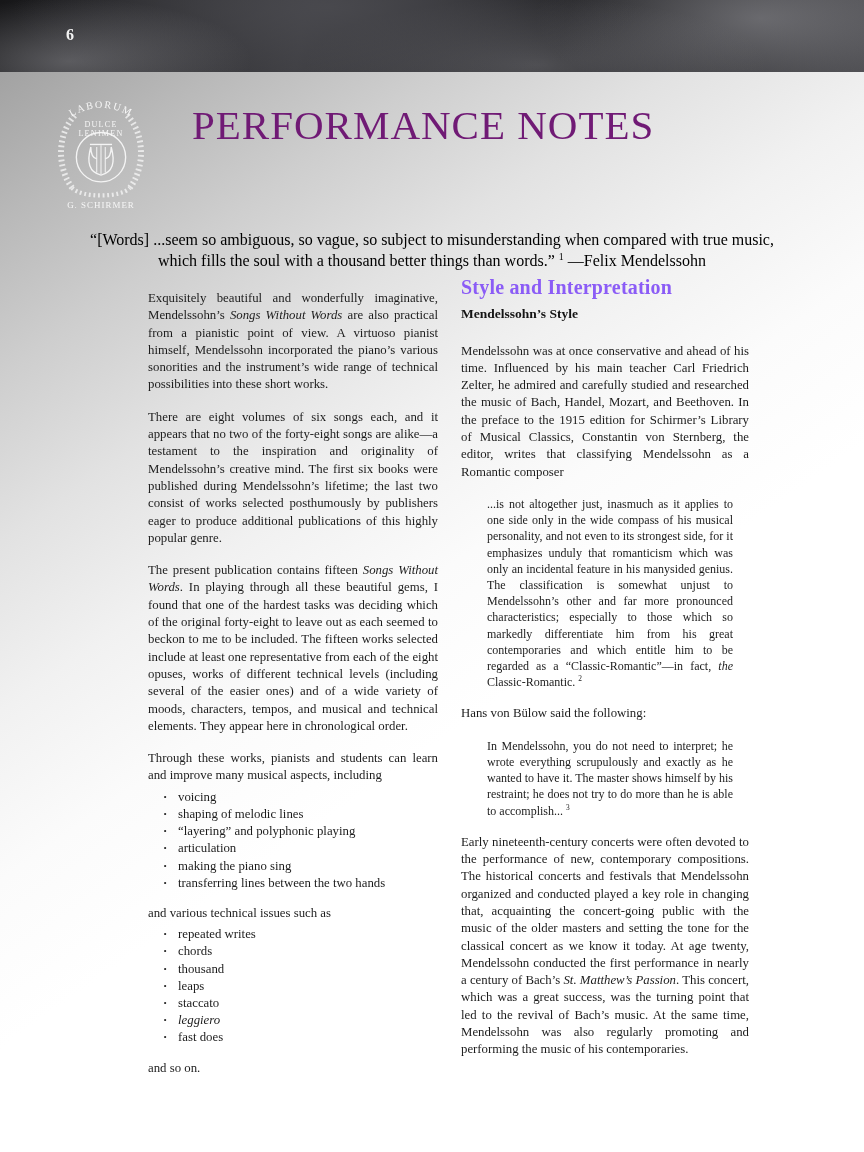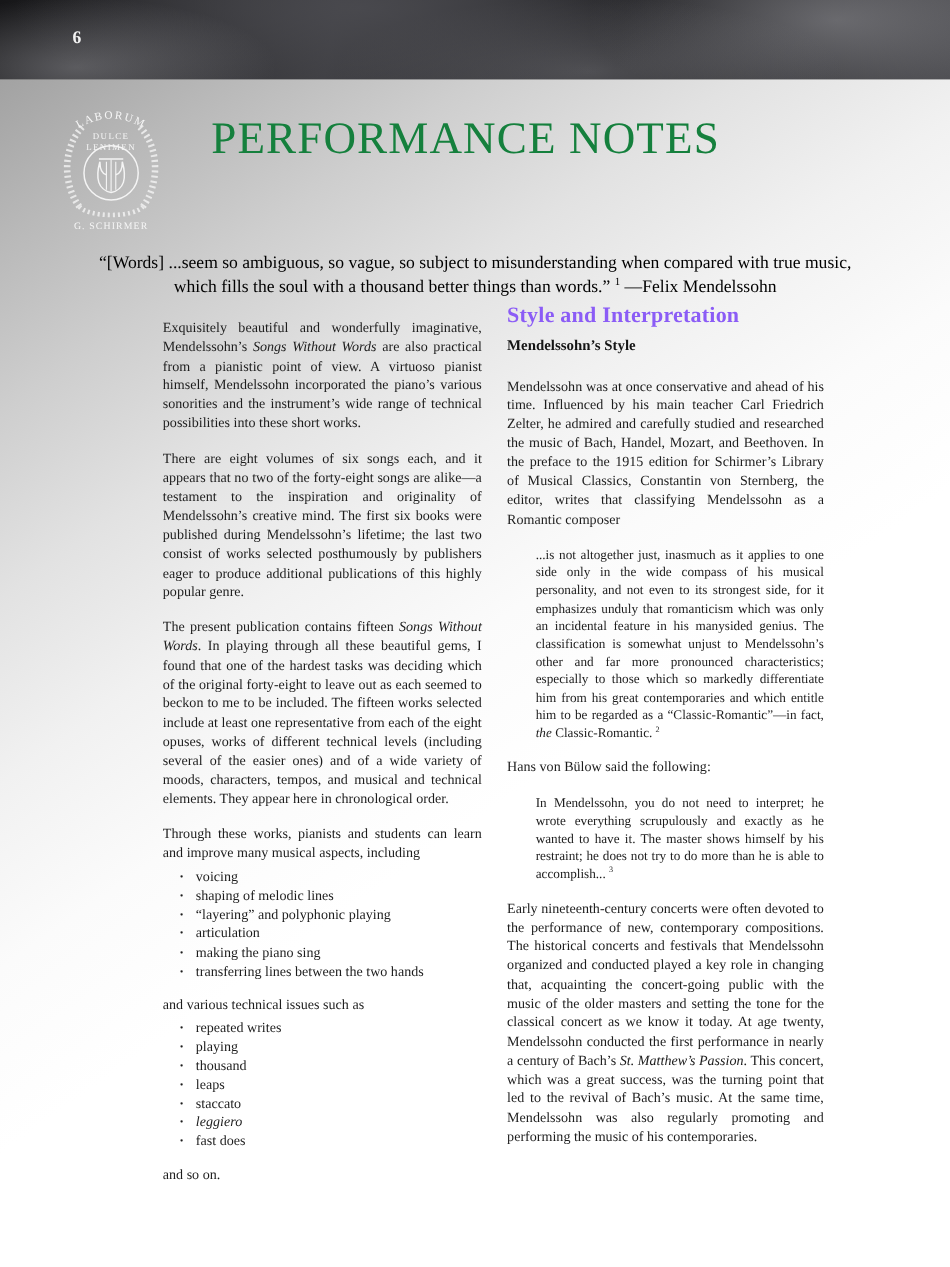--- a/index.html
+++ b/index.html
@@ -32,40 +32,40 @@
       #a2a2a2 0%, #b9b9b9 9%, #cecece 18%, #e2e2e2 28%,
       #f1f1f1 38%, #fbfbfb 48%, #ffffff 58%);
     pointer-events:none;
   }
   .logo {
     position:absolute; left:50px; top:79px; width:102px; height:136px;
   }
   .title {
     position:absolute; left:192px; top:101px; margin:0;
     font-size:41px; font-weight:400; letter-spacing:1px;
-    color:#15803d; white-space:nowrap;
+    color:#701a75; white-space:nowrap;
   }
   .epigraph {
     position:absolute; left:72px; top:229px; width:720px;
     text-align:center; font-size:16px; line-height:21px; color:#000000;
   }
   .col { position:absolute; text-align:justify; font-size:12.8px; line-height:17.3px; }
   .col-left  { left:148px; top:290px; width:290px; }
   .col-right { left:461px; top:279px; width:288px; }
   .col p { margin:0 0 15px; }
   .col p.tight { margin-bottom:4px; }
   h2.section-heading {
     font-size:20px; font-weight:700; letter-spacing:.2px;
     margin:0 0 9px; text-align:left; color:#8b5cf6;
   }
   h3.sub-heading {
     font-size:13.5px; font-weight:700; margin:0 0 20px; text-align:left; color:#141414;
   }
   blockquote {
-    margin:0 0 15px 26px; padding:0;
+    margin:0 16px 15px 26px; padding:0;
     font-size:12px; line-height:16.2px; text-align:justify;
   }
   .bullet-list { margin:0 0 13px; }
   .bullet { position:relative; padding-left:30px; line-height:17.2px; }
   .bullet::before { content:"\00B7"; position:absolute; left:15px; top:0; font-weight:700; }
   .outro { margin-top:3px; }
   .it { font-style:italic; }
   sup { font-size:.62em; vertical-align:super; line-height:0; }
 </style>
 </head>
@@ -117,21 +117,21 @@
       <div class="bullet"><span>voicing</span></div>
       <div class="bullet"><span>shaping of melodic lines</span></div>
       <div class="bullet"><span>“layering” and polyphonic playing</span></div>
       <div class="bullet"><span>articulation</span></div>
       <div class="bullet"><span>making the piano sing</span></div>
       <div class="bullet"><span>transferring lines between the two hands</span></div>
     </div>
     <p class="tight"><span>and various technical issues such as</span></p>
     <div class="bullet-list">
       <div class="bullet"><span>repeated writes</span></div>
-      <div class="bullet"><span>playing</span></div>
+      <div class="bullet"><span>chords</span></div>
       <div class="bullet"><span>thousand</span></div>
       <div class="bullet"><span>leaps</span></div>
       <div class="bullet"><span>staccato</span></div>
       <div class="bullet"><span class="it">leggiero</span></div>
       <div class="bullet"><span>fast does</span></div>
     </div>
     <p class="outro"><span>and so on.</span></p>
   </div>
 
   <div class="col col-right">

